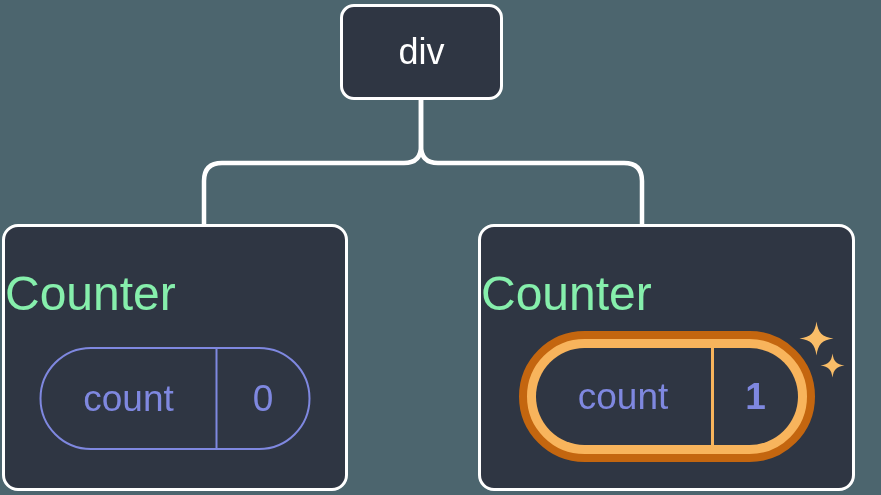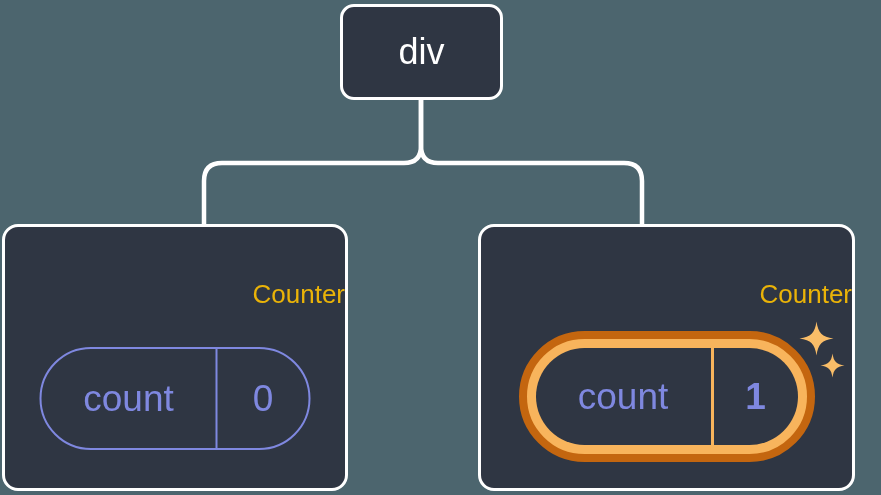--- a/index.html
+++ b/index.html
@@ -56,23 +56,23 @@
     border: 3.5px solid #ffffff;
     border-radius: 16px;
   }
   .card-left  { left: 2px;   width: 346px; }
   .card-right { left: 478px; width: 377px; }
   .card-title {
     position: absolute;
     top: 44px;
     left: 0;
     width: 100%;
-    text-align: right;
-    color: #eab308;
-    font-size: 26px;
+    text-align: left;
+    color: #86efac;
+    font-size: 48px;
     line-height: 46px;
   }
   
   .pill {
     position: absolute;
     top: 120px;
     left: 50%;
     transform: translateX(-50%);
     width: 271px;
     height: 103px;

